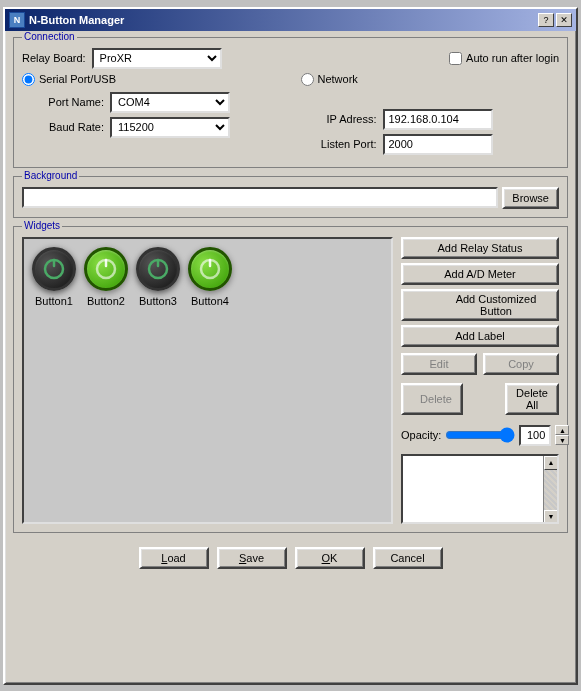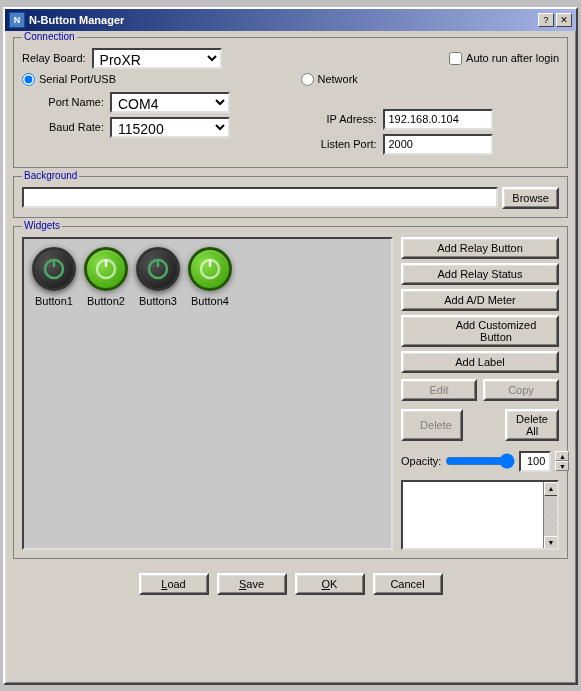--- a/index.html
+++ b/index.html
@@ -96,21 +96,21 @@
       color: #000;
     }
     select {
       background: white;
       border: 2px solid #808080;
       border-top-color: #404040;
       border-left-color: #404040;
       border-bottom-color: #dfdfdf;
       border-right-color: #dfdfdf;
       height: 21px;
-      font-size: 14px;
+      font-size: 11px;
       font-family: 'Tahoma', 'Arial', sans-serif;
       padding: 1px 2px;
       cursor: pointer;
     }
     input[type="text"] {
       background: white;
       border: 2px solid #808080;
       border-top-color: #404040;
       border-left-color: #404040;
       border-bottom-color: #dfdfdf;
@@ -461,21 +461,20 @@
                 <svg width="22" height="22" viewBox="0 0 22 22">
                   <circle cx="11" cy="11" r="9" fill="none" stroke="rgba(255,255,255,0.6)" stroke-width="2.5"></circle>
                   <line x1="11" y1="2" x2="11" y2="8" stroke="rgba(255,255,255,0.9)" stroke-width="2.5" stroke-linecap="round"></line>
                 </svg>
               </div>
               <span class="widget-label">Button4</span>
             </div>
           </div>
 
           <div class="widget-buttons">
-            <button class="win-button" style="width:100%;">Add Relay Button</button>
             <button class="win-button" style="width:100%;">Add Relay Status</button>
             <button class="win-button" style="width:100%;">Add A/D Meter</button>
             <button class="win-button" style="width:100%;padding-left:40px;">Add Customized Button</button>
             <button class="win-button" style="width:100%;">Add Label</button>
 
             <div class="action-row" style="margin-top:2px;">
               <button class="win-button" disabled="" style="flex:1;">Edit</button>
               <button class="win-button" disabled="" style="flex:1;">Copy</button>
             </div>
             <div class="action-row">

